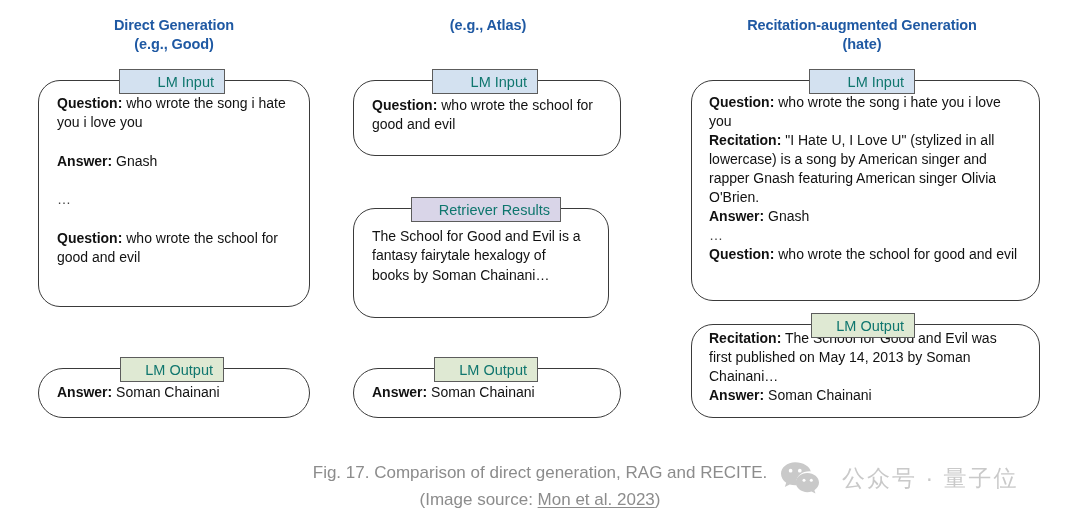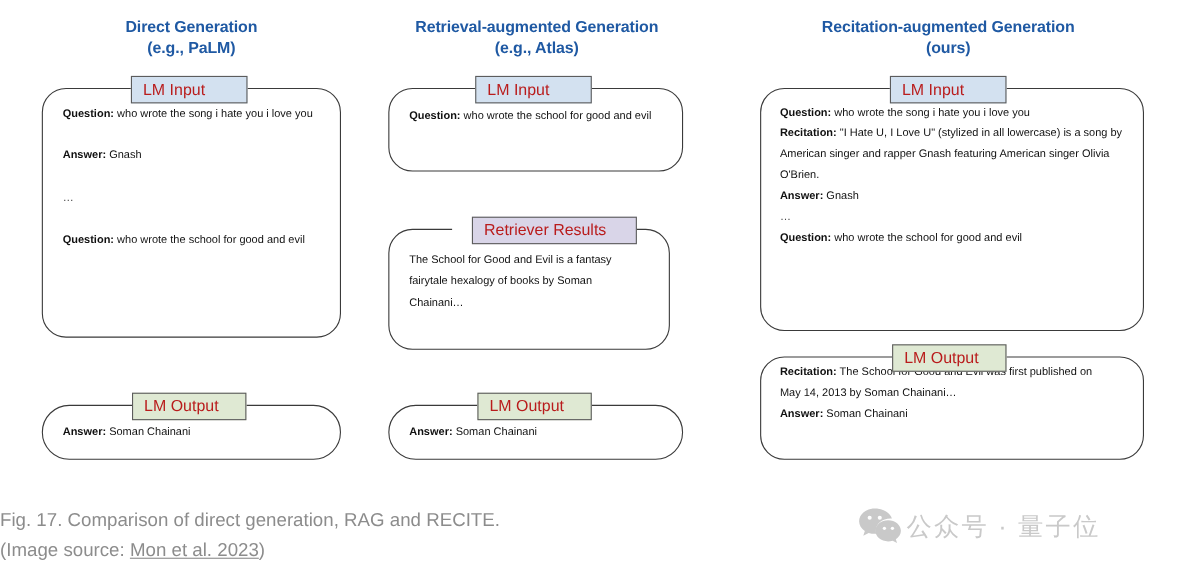--- a/index.html
+++ b/index.html
@@ -40,43 +40,43 @@
     border: 1.6px solid #3a3a3a;
     border-radius: 22px;
     background: #ffffff;
     box-sizing: border-box;
   }
   .box-body {
     position: absolute;
     left: 18px;
     right: 14px;
     top: 13px;
-    font-size: 10px;
+    font-size: 14px;
     line-height: 19.4px;
     color: #111111;
   }
   .box-body.compact { line-height: 19px; }
   .box-body p { margin: 0; }
   .box-body p.gap { margin-top: 19px; }
   .box-body b { font-weight: bold; }
   .ellipsis {
     letter-spacing: 1.5px;
     color: #444;
   }
 
   
   .chip {
     position: absolute;
     border: 1.4px solid #5c5c5c;
     box-sizing: border-box;
     font-size: 14.5px;
     line-height: 24px;
     height: 25px;
-    text-align: left;
-    color: #b91c1c;
+    text-align: right;
+    color: #0f766e;
     z-index: 5;
     white-space: nowrap;
     padding: 0 10px;
   }
   .chip-blue  { background: #d3e1f0; }
   .chip-green { background: #dfe9d3; }
   .chip-purple{ background: #d9d5e8; }
 
   
   .chip-mask {
@@ -84,52 +84,52 @@
     background: #ffffff;
     height: 5px;
     z-index: 4;
   }
 
   
   .caption {
     position: absolute;
     left: 0;
     right: 0;
-    text-align: left;
+    text-align: center;
     color: #8c8c8c;
     font-size: 17px;
     line-height: 27px;
   }
   .caption .src {
     text-decoration: underline;
     text-underline-offset: 2px;
   }
 
   
   .watermark {
     position: absolute;
     display: flex;
     align-items: center;
-    gap: 4px;
+    gap: 22px;
     color: #c9c9c9;
     font-size: 23px;
     line-height: 26px;
     letter-spacing: 2px;
     user-select: none;
   }
   .wm-logo { display: block; }
 </style>
 </head>
 <body>
 
 <div class="stage">
 
   <div class="col-title" style="left:38px; top:16px; width:272px;">
     <span>Direct Generation</span>
-    <span class="t-line2">(e.g., PaLM)</span>
+    <span class="t-line2">(e.g., Good)</span>
   </div>
 
   <div class="box" style="left:38px; top:80px; width:272px; height:227px;">
     <div class="box-body">
       <p>
         <b>Question:</b><span> who wrote the song i hate you i love you</span>
       </p>
       <p class="gap">
         <b>Answer:</b><span> Gnash</span>
       </p>
@@ -146,55 +146,54 @@
     <div class="box-body" style="top:14px;">
       <p>
         <b>Answer:</b><span> Soman Chainani</span>
       </p>
     </div>
   </div>
   <div class="chip-mask" style="left:120px; top:366px; width:104px;"></div>
   <div class="chip chip-green" style="left:120px; top:357px; width:104px;">LM Output</div>
 
   <div class="col-title" style="left:340px; top:16px; width:296px;">
-    <span>Retrieval-augmented Generation</span>
     <span class="t-line2">(e.g., Atlas)</span>
   </div>
 
   <div class="box" style="left:353px; top:80px; width:268px; height:76px;">
     <div class="box-body" style="top:15px;">
       <p>
         <b>Question:</b><span> who wrote the school for good and evil</span>
       </p>
     </div>
   </div>
   <div class="chip-mask" style="left:432px; top:78px; width:106px;"></div>
   <div class="chip chip-blue" style="left:432px; top:69px; width:106px;">LM Input</div>
 
   <div class="box" style="left:353px; top:208px; width:256px; height:110px;">
     <div class="box-body" style="top:18px; right:22px;">
       <p>The School for Good and Evil is a fantasy fairytale hexalogy of books by Soman Chainani…</p>
     </div>
   </div>
   <div class="chip-mask" style="left:411px; top:206px; width:150px;"></div>
-  <div class="chip chip-purple" style="left:429px; top:197px; width:150px;">Retriever Results</div>
+  <div class="chip chip-purple" style="left:411px; top:197px; width:150px;">Retriever Results</div>
 
   <div class="box" style="left:353px; top:368px; width:268px; height:50px; border-radius:25px;">
     <div class="box-body" style="top:14px;">
       <p>
         <b>Answer:</b><span> Soman Chainani</span>
       </p>
     </div>
   </div>
   <div class="chip-mask" style="left:434px; top:366px; width:104px;"></div>
   <div class="chip chip-green" style="left:434px; top:357px; width:104px;">LM Output</div>
 
   <div class="col-title" style="left:682px; top:16px; width:360px;">
     <span>Recitation-augmented Generation</span>
-    <span class="t-line2">(ours)</span>
+    <span class="t-line2">(hate)</span>
   </div>
 
   <div class="box" style="left:691px; top:80px; width:349px; height:221px;">
     <div class="box-body compact" style="top:12px; left:17px; right:12px;">
       <p>
         <b>Question:</b><span> who wrote the song i hate you i love you</span>
       </p>
       <p>
         <b>Recitation:</b><span> "I Hate U, I Love U" (stylized in all lowercase) is a song by American singer and rapper Gnash featuring American singer Olivia O'Brien.</span>
       </p>

